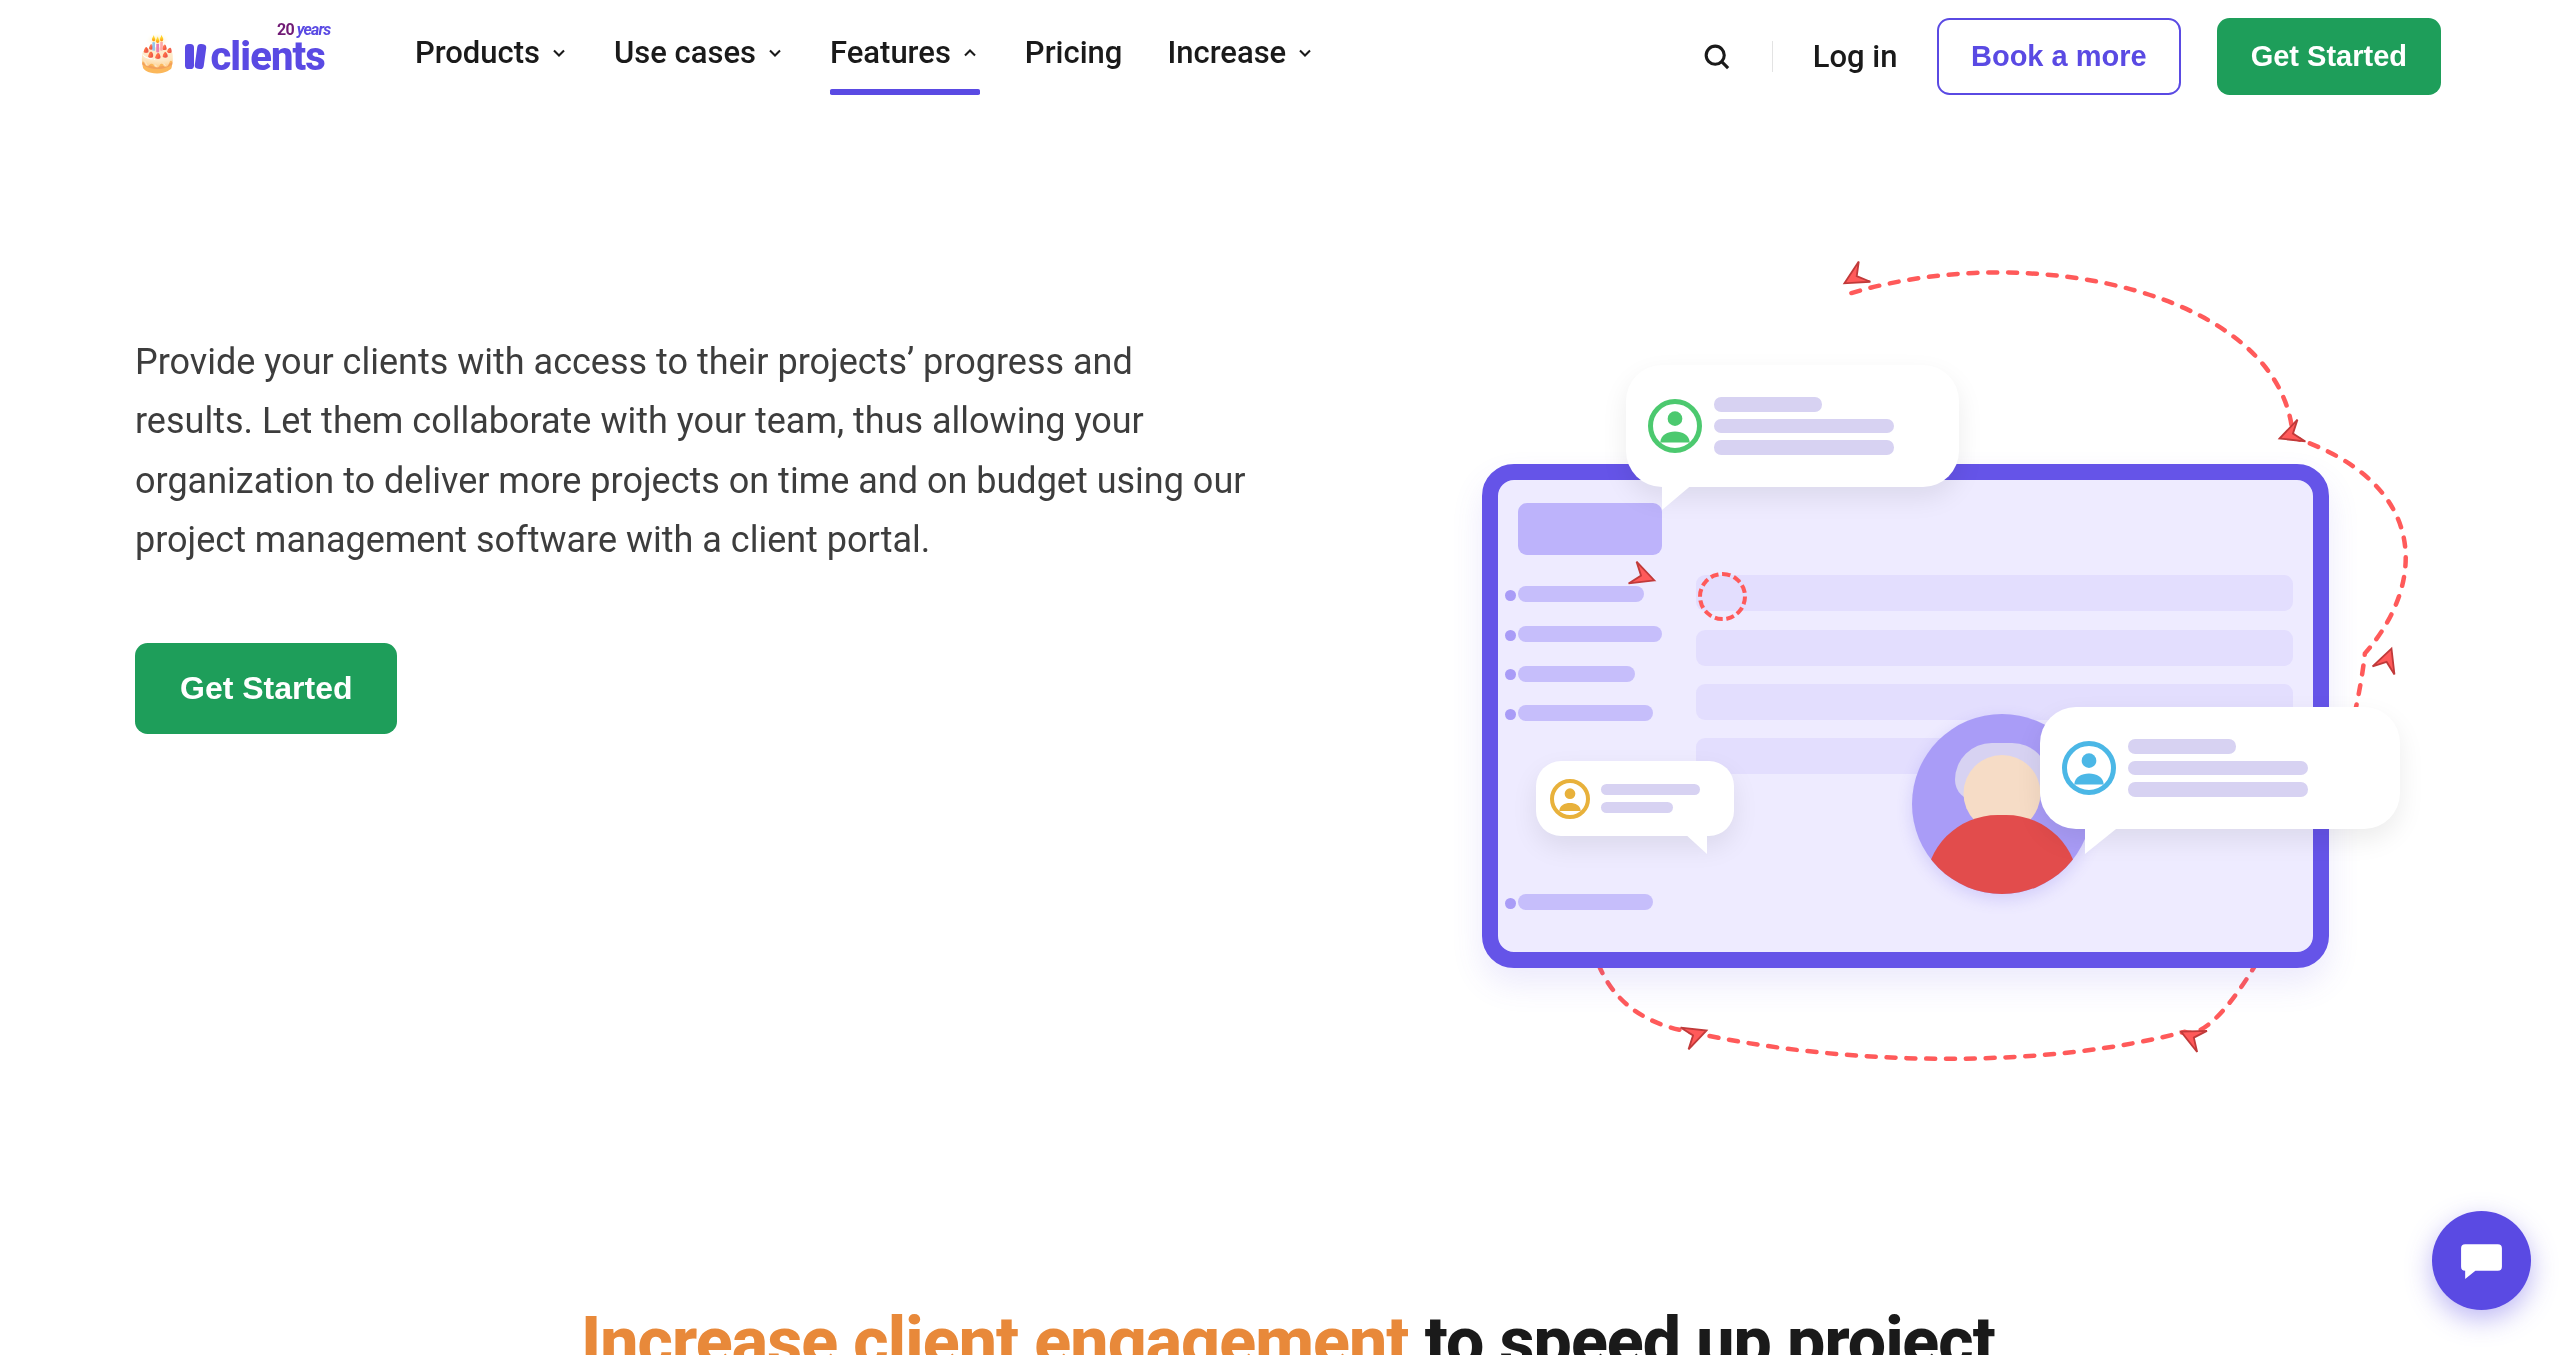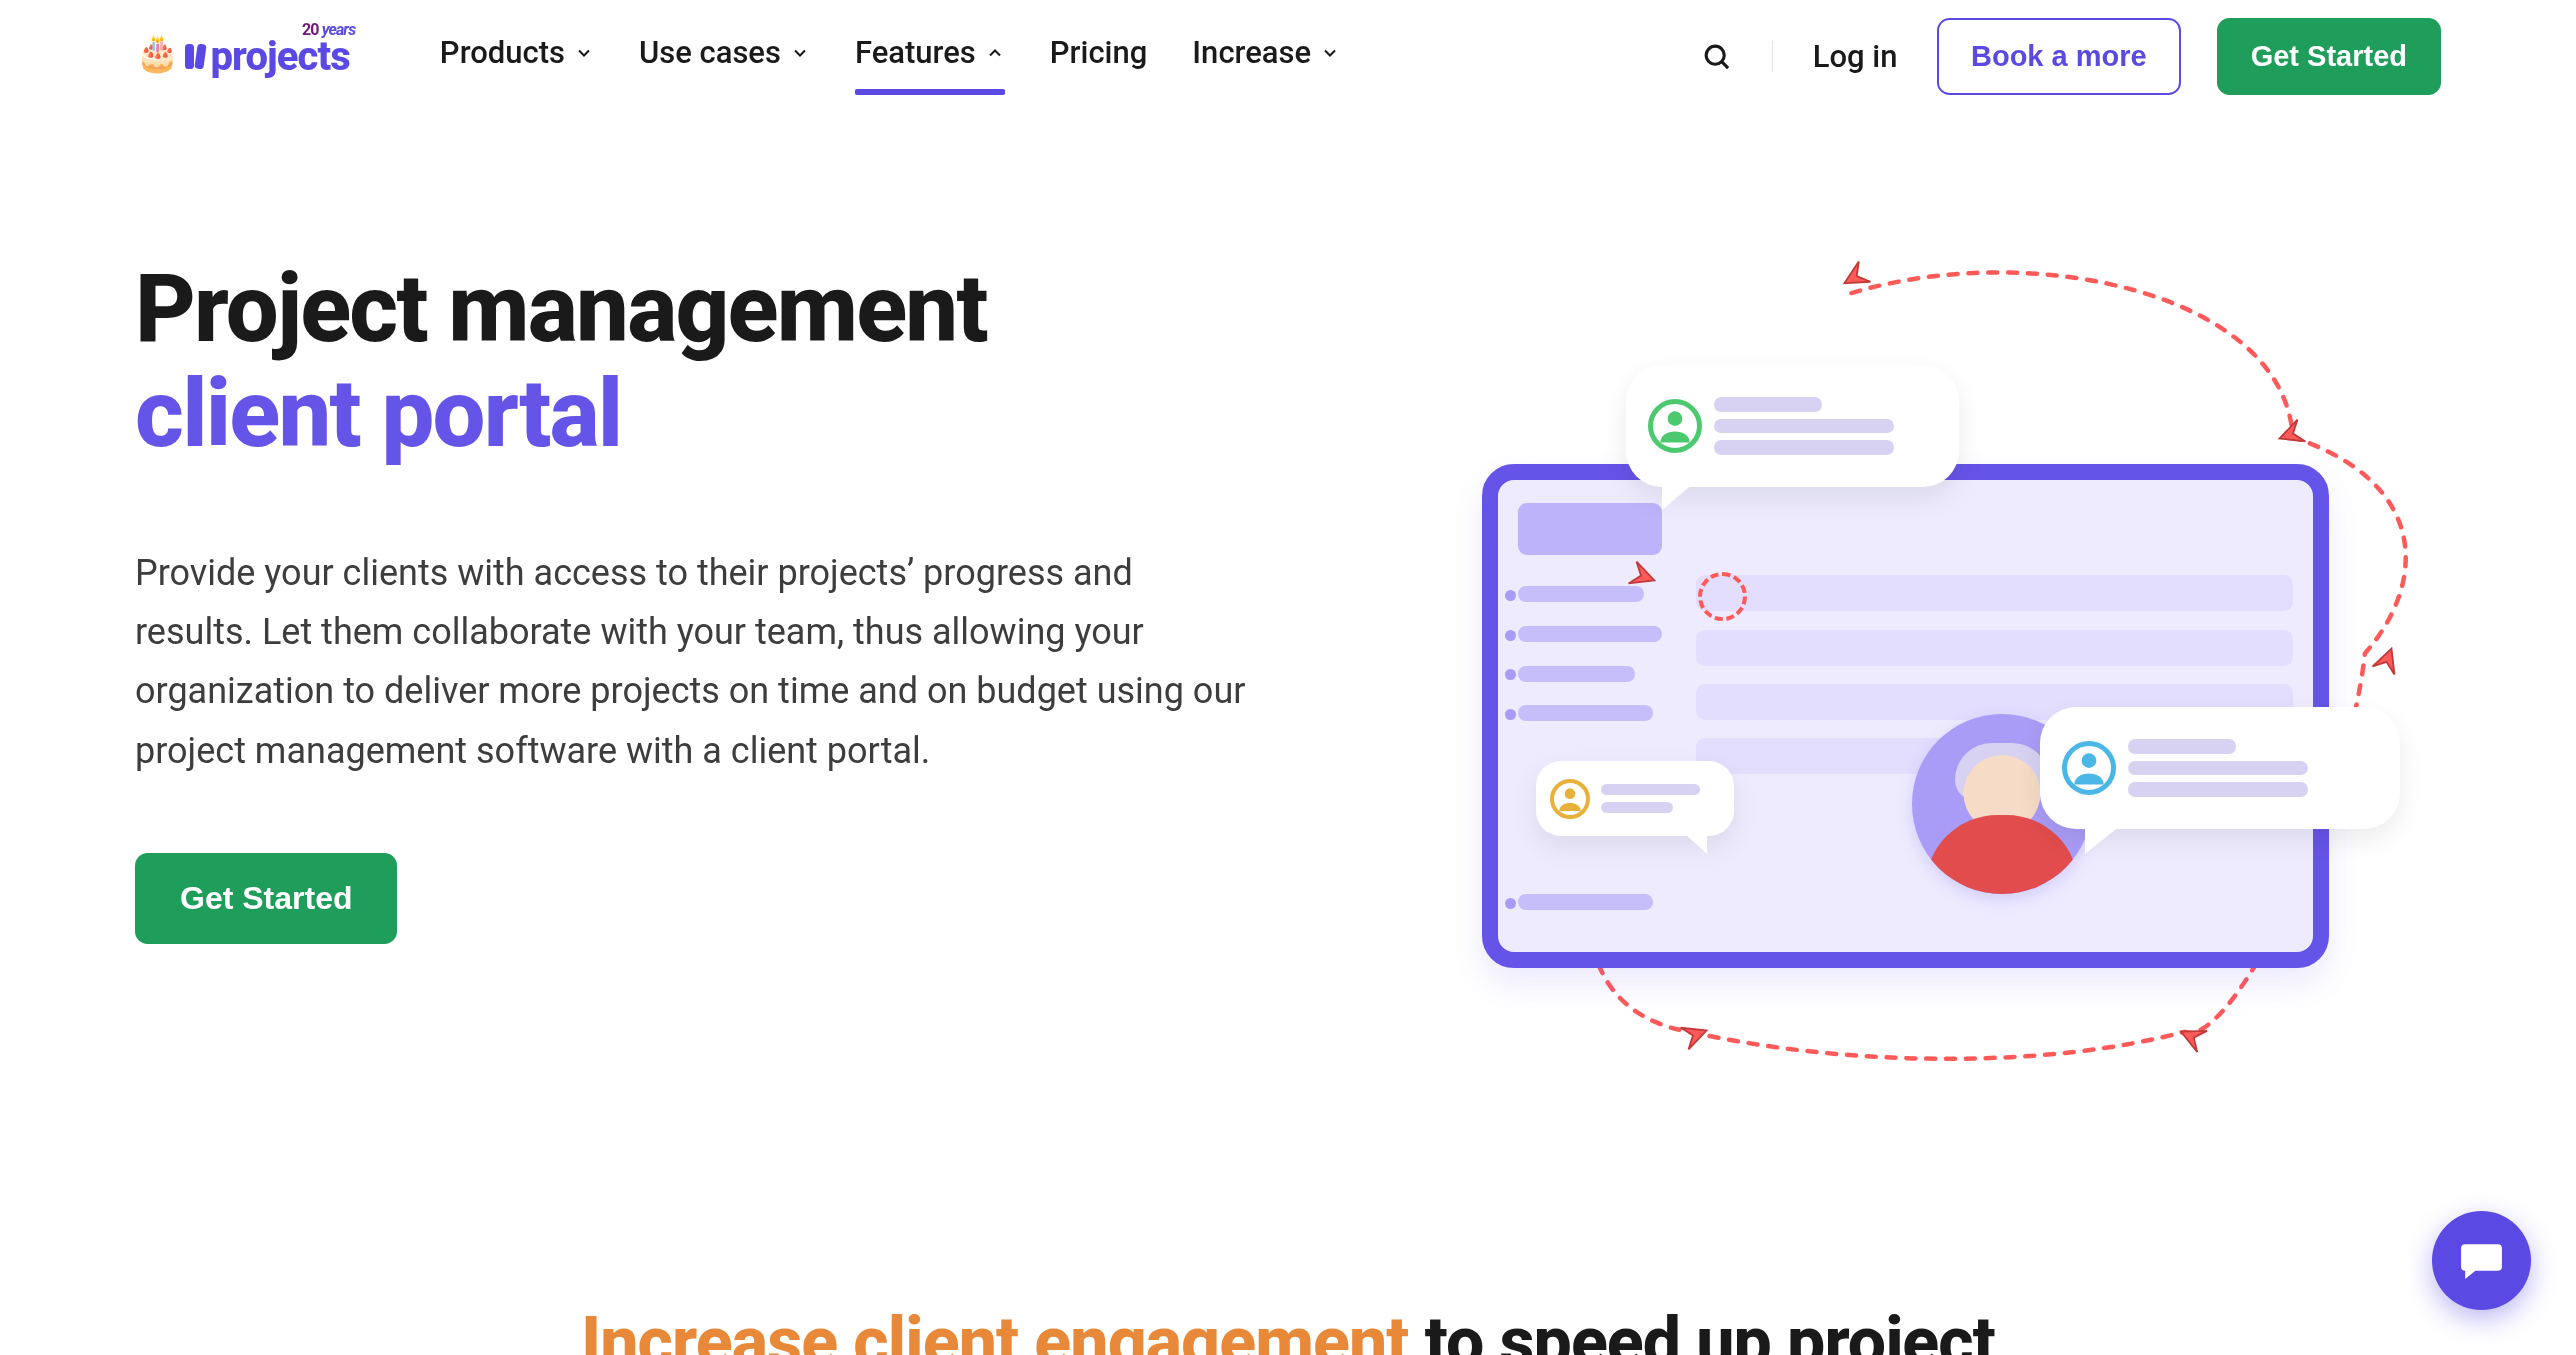--- a/index.html
+++ b/index.html
@@ -330,21 +330,21 @@
 
 <header class="topbar">
 
   <div class="logo-wrap">
     <span class="logo-cake">🎂</span>
     <span class="logo-text">
       <span class="logo-mark">
         <span></span>
           <span></span>
       </span>
-      <span>projects</span>
+      <span>clients</span>
       <span class="logo-years">
         <span class="num">20</span>&nbsp;<span class="yrs">years</span>
       </span>
     </span>
   </div>
 
   <nav class="nav">
     <div class="nav-item">
       <span>Products</span>
       <span class="chev">
@@ -391,24 +391,20 @@
     </div>
     <div class="vsep"></div>
     <a class="login-link">Log in</a>
     <button class="btn btn-outline">Book a more</button>
     <button class="btn btn-green">Get Started</button>
   </div>
 </header>
 
 <section class="hero">
   <div class="hero-left">
-    <h1 class="hero-title">
-      <span>Project management</span>
-      <span class="accent">client portal</span>
-    </h1>
     <p class="hero-sub">Provide your clients with access to their projects’ progress and results. Let them collaborate with your team, thus allowing your organization to deliver more projects on time and on budget using our project management software with a client portal.</p>
     <div class="hero-cta">
       <button class="btn btn-green">Get Started</button>
     </div>
   </div>
 
   <div class="hero-right">
     <div class="illus">
 
       <svg class="swirl" viewBox="0 0 1120 900">

